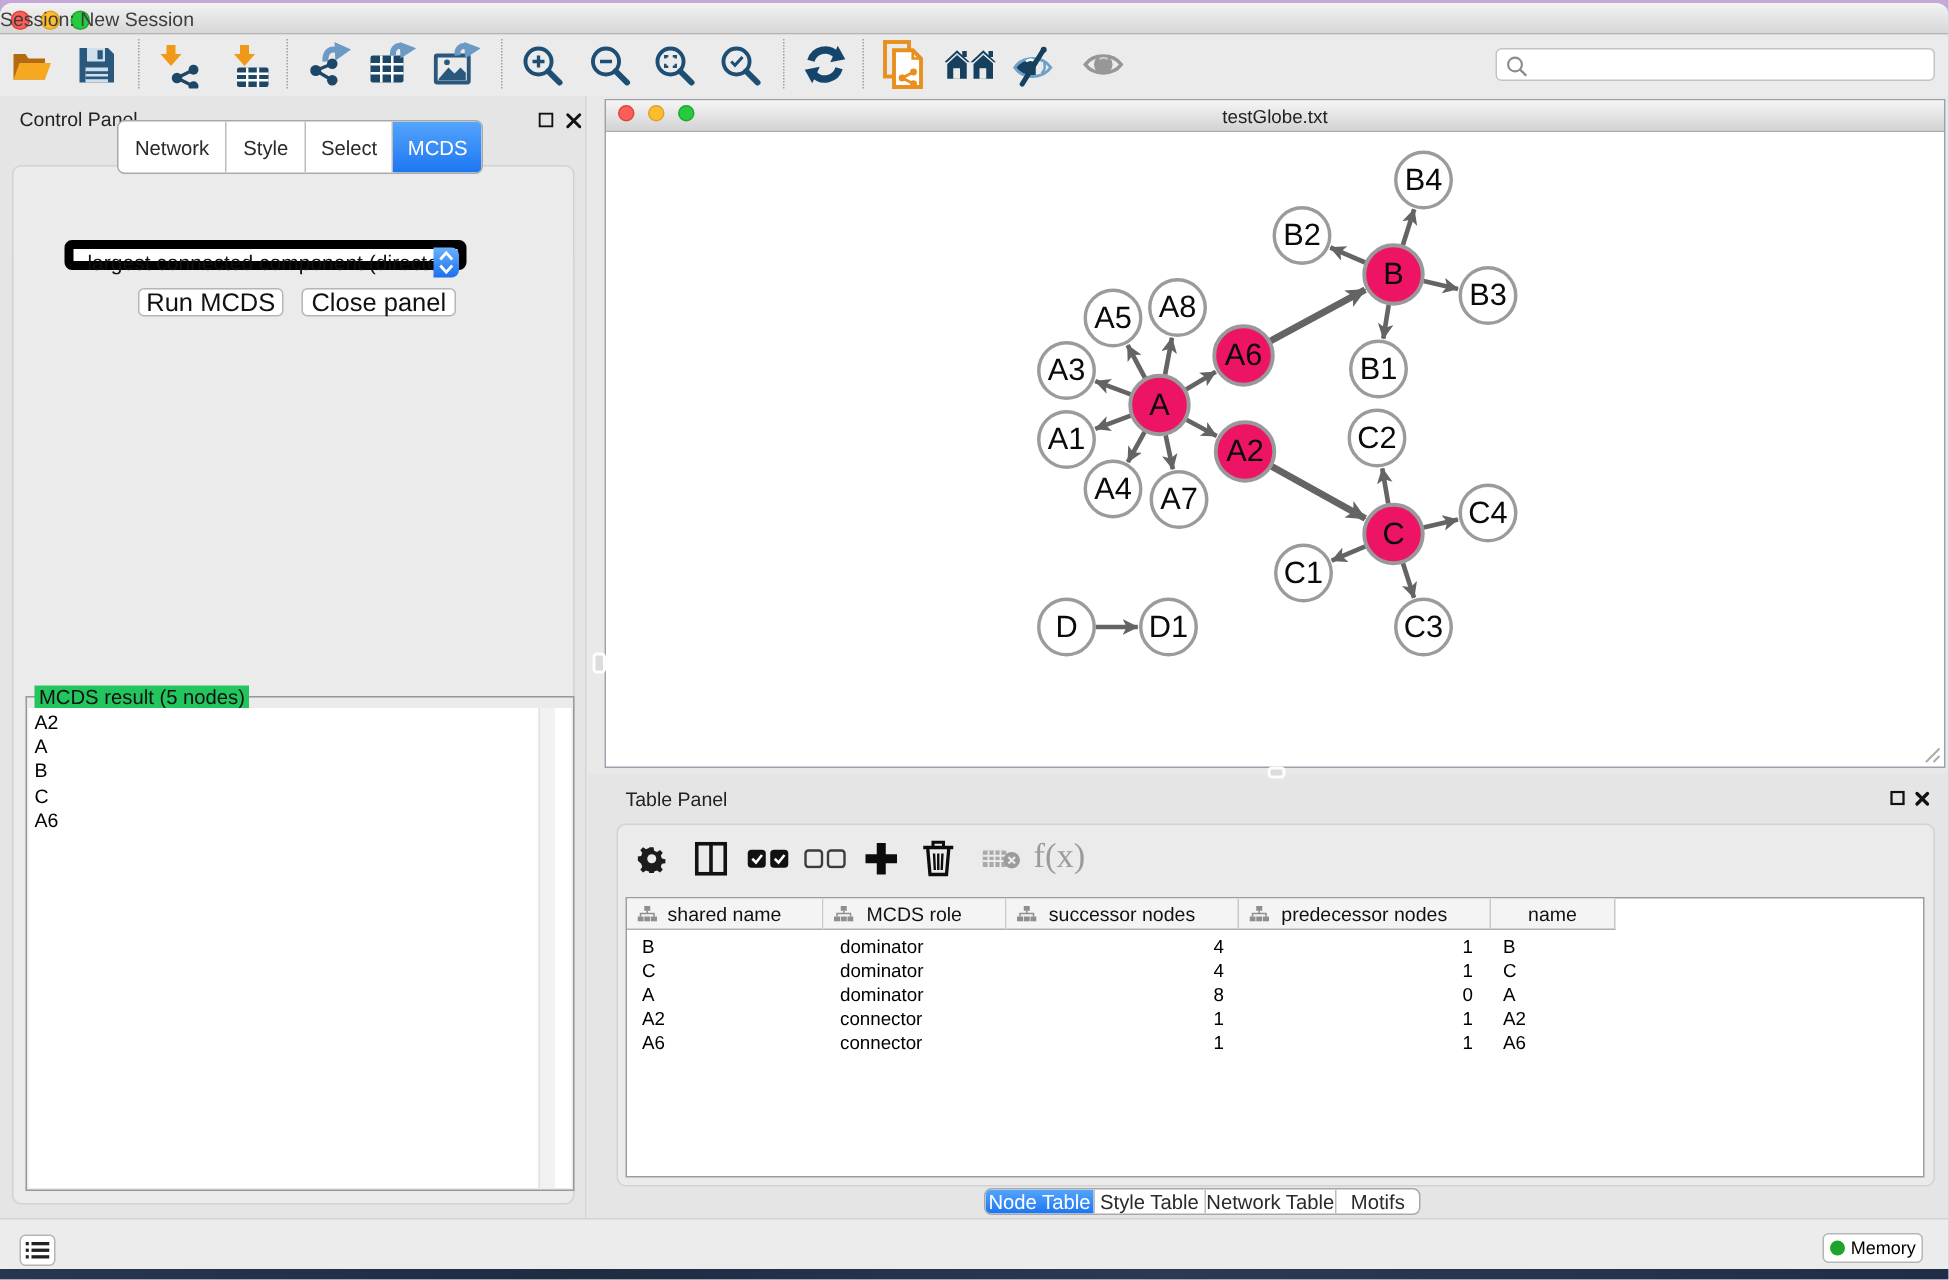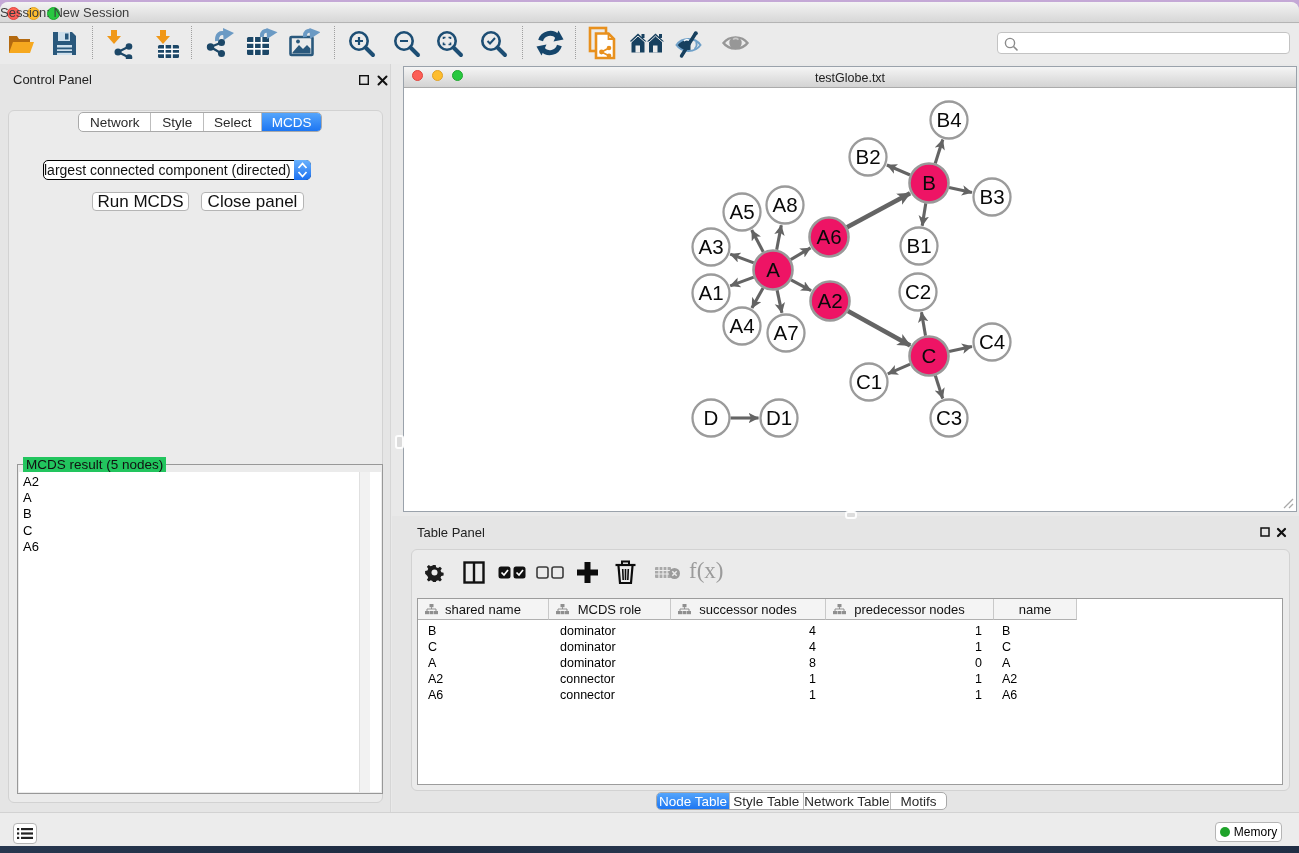--- a/index.html
+++ b/index.html
@@ -13,21 +13,21 @@
 .tsep{position:absolute;top:2px;height:33px;border-left:1px dotted #9f9f9f}
 #searchbox{position:absolute;left:997px;top:8px;width:293px;height:22px;background:#fff;border:1px solid #c3c3c3;border-radius:4px}
 #cpanel{position:absolute;left:0;top:62px;width:391px;height:750px;background:#e5e5e5;border-right:1px solid #d6d6d6}
 #cphead{font-size:13px;color:#222;position:absolute;left:13px;top:8px}
 #cpinner{position:absolute;left:8px;top:46px;width:375px;height:693px;background:#ebebeb;border:1px solid #d2d2d2;border-radius:6px}
 .seg{position:absolute;display:flex;border:1px solid #a9a9a9;border-radius:5px;background:#fff;overflow:hidden}
 .seg div{font-size:13.5px;color:#2a2a2a;text-align:center;border-right:1px solid #bdbdbd;display:flex;align-items:center;justify-content:center}
 .seg div:last-child{border-right:none}
 .seg .on{background:linear-gradient(#55a5fb,#1d76f2);color:#fff}
 #optlab{position:absolute;left:0;top:72px;width:391px;text-align:center;font-size:14px;color:#111}
-#combo{position:absolute;left:43px;top:96px;width:268px;height:20px;background:#fff;border:1px solid #000000;border-radius:5px;font-size:14px;color:#111;text-align:left;line-height:18px}
+#combo{position:absolute;left:43px;top:96px;width:268px;height:20px;background:#fff;border:6px solid #000000;border-radius:5px;font-size:14px;color:#111;text-align:right;line-height:18px}
 #spin{position:absolute;right:-1px;top:-1px;width:17px;height:20px;background:linear-gradient(#69b1fc,#1c70f0);border-radius:0 5px 5px 0}
 .btn{position:absolute;height:19px;background:#fff;border:1px solid #b5b5b5;border-radius:4px;font-size:17px;color:#111;text-align:center;line-height:17px}
 #mcdsbox{position:absolute;left:17px;top:400px;width:366px;height:330px;border:1px solid #989898}
 #mcdslab{position:absolute;left:5px;top:-8px;background:#22c55e;padding:0 3px;font-size:13.5px;color:#111}
 #mcdslist{position:absolute;left:1px;top:7px;width:362px;height:320px;background:#fff;font-size:13px;color:#000;line-height:16.2px;padding:2px 0 0 4px}
 #mscroll{position:absolute;right:12px;top:7px;width:11px;height:320px;background:#f2f2f2;border-left:1px solid #e0e0e0}
 #netwin{position:absolute;left:403px;top:64px;width:894px;height:446px;background:#fff;border:1px solid #9aa2ab}
 #nettitle{position:absolute;left:0;top:0;width:100%;height:21px;background:linear-gradient(#f5f5f5,#d3d3d3);border-bottom:1px solid #ababab}
 #netname{position:absolute;top:4px;width:100%;text-align:center;font-size:12.5px;color:#222}
 #tpanel{position:absolute;left:392px;top:514px;width:907px;height:296px;background:#e5e5e5}
@@ -181,21 +181,21 @@
 </div>
 <div id="cpanel">
  <div id="cphead">Control Panel</div>
  <svg class="abs" style="left:359px;top:11px" width="10" height="10" viewBox="0 0 10 10">
         <rect x="0.7" y="0.7" width="8.6" height="8.6" fill="none" stroke="#111" stroke-width="1.4"></rect>
       </svg>
  <svg class="abs" style="left:377px;top:11px" width="11" height="11" viewBox="0 0 11 11">
         <path d="M1.5 1.5 L9.5 9.5 M9.5 1.5 L1.5 9.5" stroke="#111" stroke-width="2" stroke-linecap="round"></path>
       </svg>
  <div id="cpinner"></div>
- <div class="seg" style="left:78px;top:48px;width:244px;height:20px">
+ <div class="seg" style="left:78px;top:16px;width:244px;height:36px">
   <div style="width:73px">Network</div>
         <div style="width:53px">Style</div>
         <div style="width:59px">Select</div>
         <div class="on" style="width:59px">MCDS</div>
  </div>
  <div id="combo">largest connected component (directed)<div id="spin"><svg width="17" height="20" viewBox="0 0 17 20">
             <path d="M4.5 8 L8.5 3.5 L12.5 8 M4.5 12 L8.5 16.5 L12.5 12" fill="none" stroke="#fff" stroke-width="1.8"></path>
           </svg></div></div>
  <div class="btn" style="left:92px;top:128px;width:97px">Run MCDS</div>
  <div class="btn" style="left:201px;top:128px;width:103px">Close panel</div>

